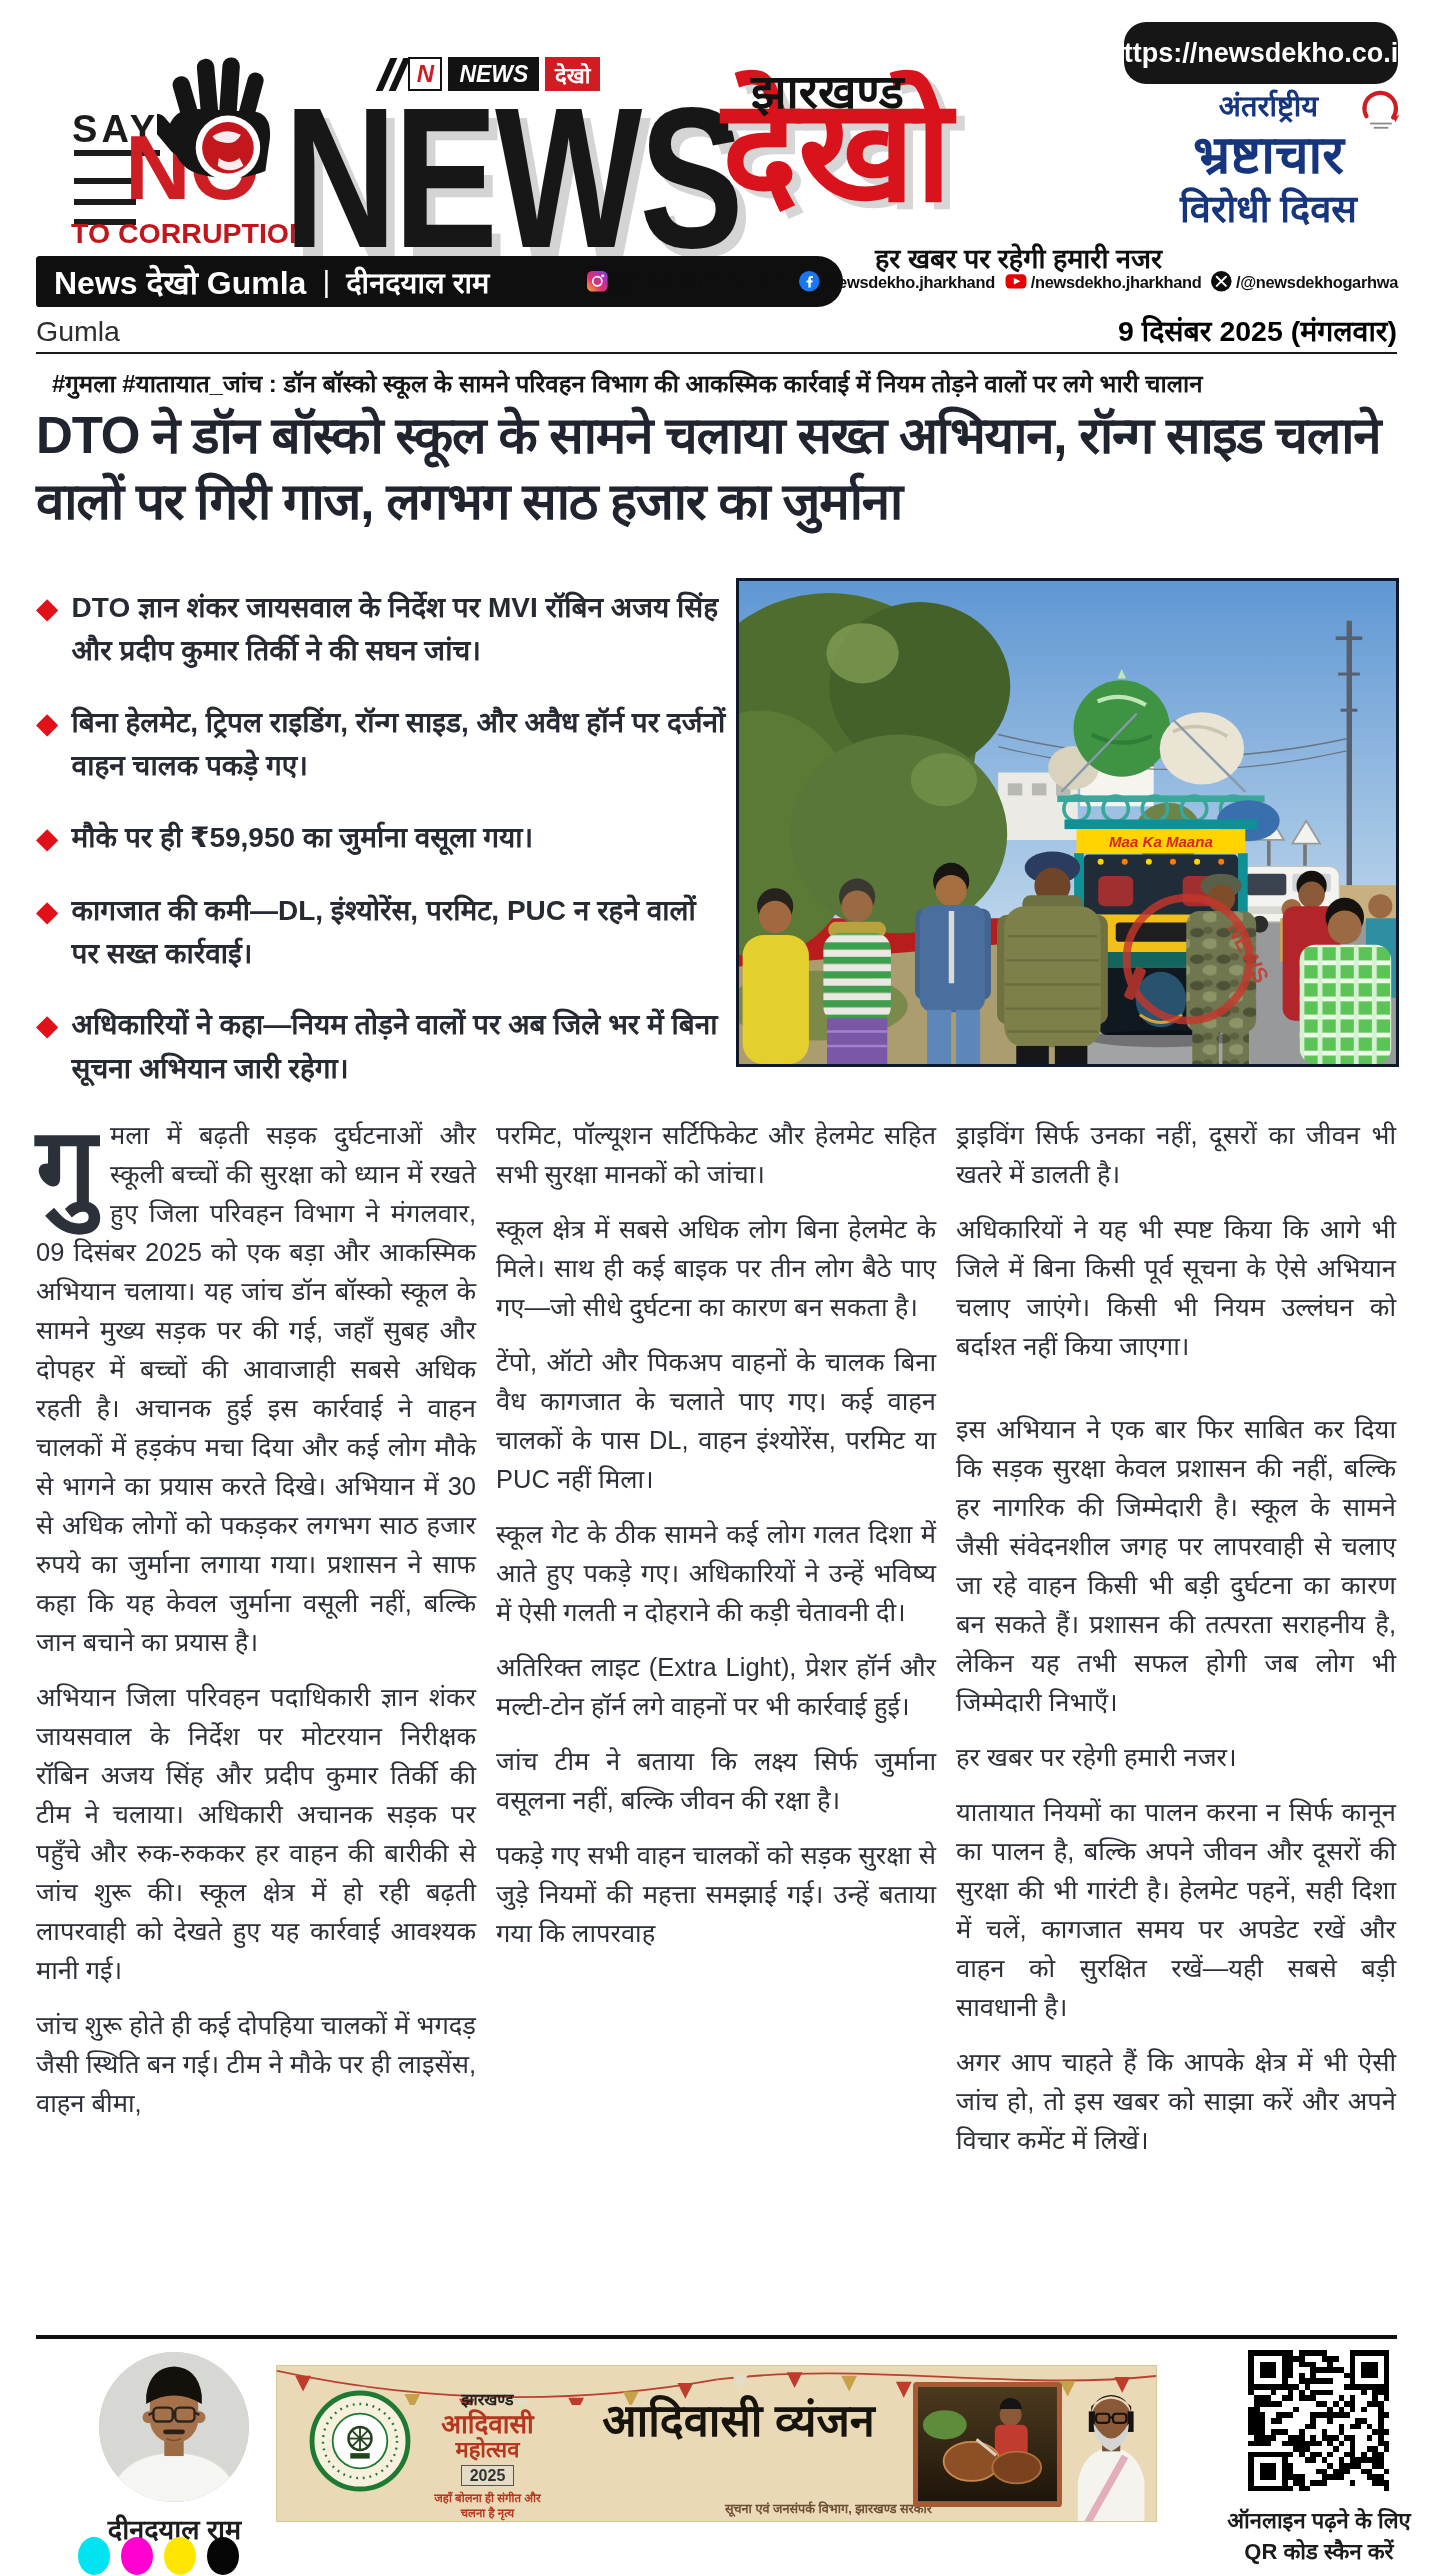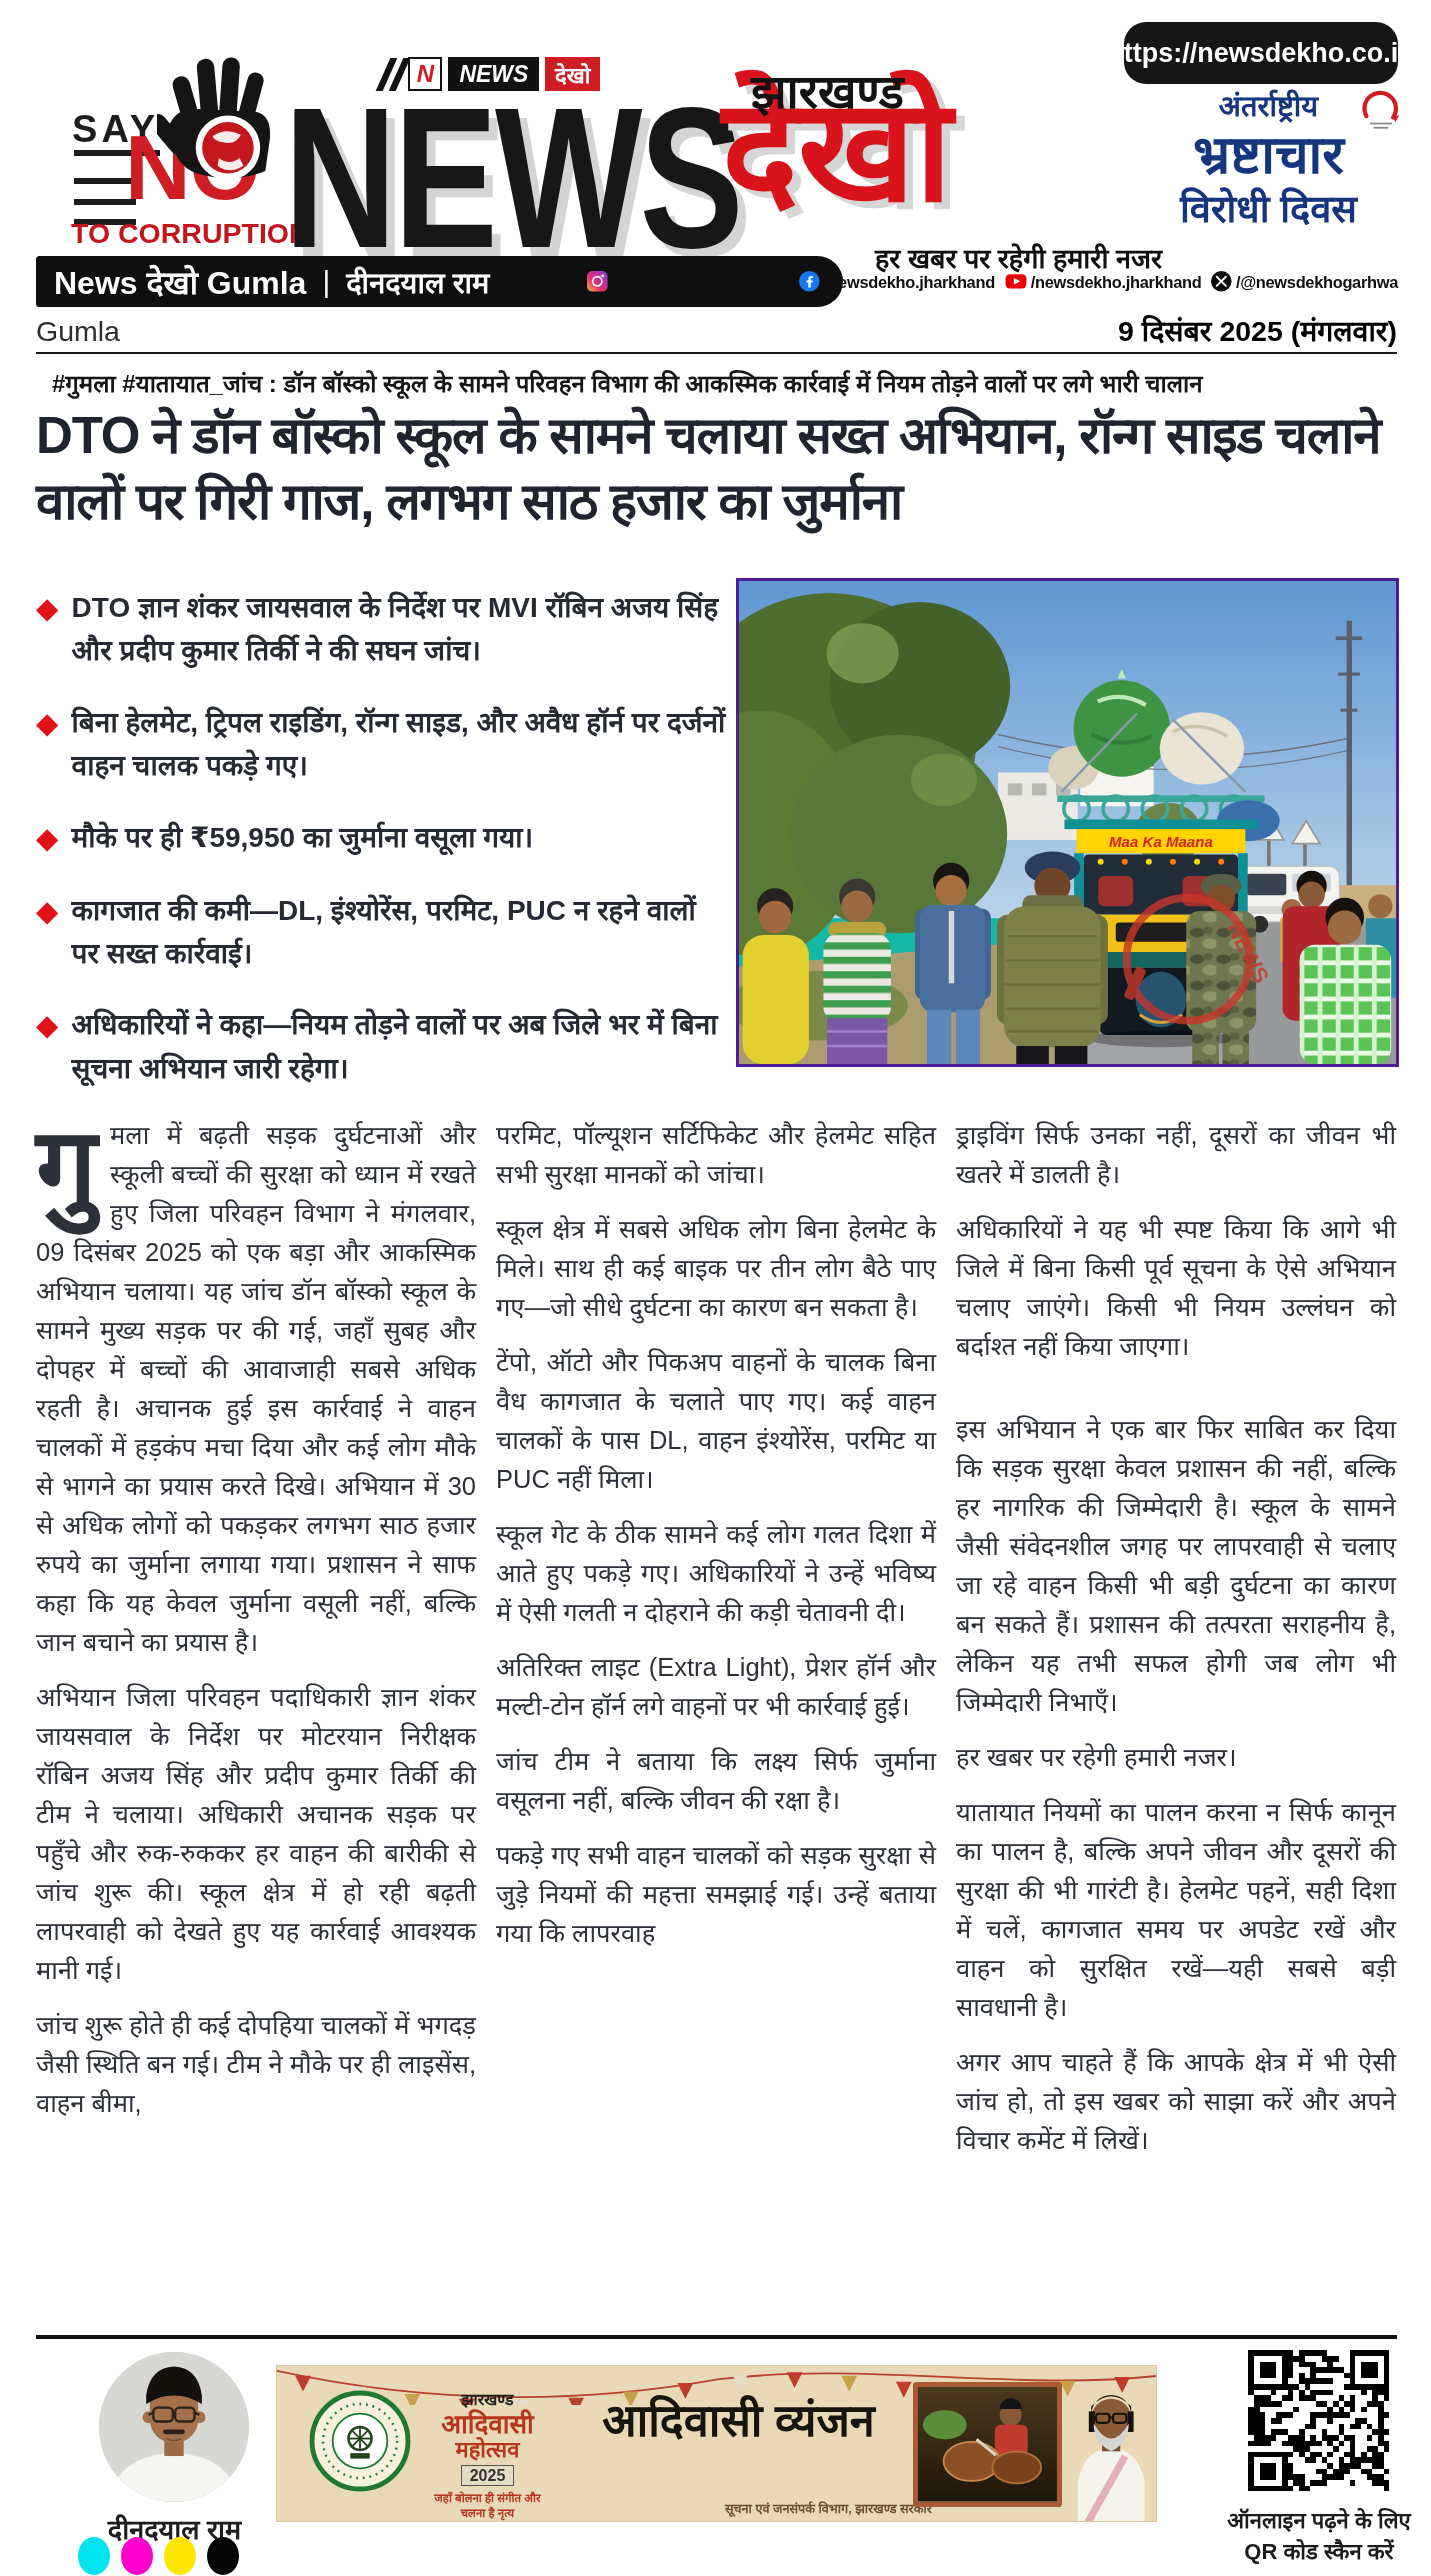--- a/index.html
+++ b/index.html
@@ -50,21 +50,21 @@
   .kicker{left:36px;top:366px;width:1361px;font-size:24px;font-weight:800;color:#161616;white-space:nowrap;margin-left:16px;}
   .headline{left:36px;top:403px;width:1369px;font-size:51px;font-weight:900;letter-spacing:-1.2px;line-height:1.3;color:#20242f;}
 
   
   .bullets{left:36px;top:586px;width:692px;list-style:none;margin:0;padding:0;}
   .bullets li{display:flex;gap:13.3px;margin-bottom:28px;}
   .bullets .dia{font-size:29px;line-height:1.55;color:#e01119;flex:0 0 auto;}
   .bullets .btxt{font-size:28px;line-height:1.55;font-weight:600;color:#262a33;}
 
   
-  .photo{left:736px;top:578px;width:663px;height:489px;border:3px solid #4c1d95;background:#14b8a6;}
+  .photo{left:736px;top:578px;width:663px;height:489px;border:3px solid #0f172a;background:#b91c1c;}
   .photo svg{display:block;width:100%;height:100%;}
 
   
   .col{top:1116px;font-size:25.5px;line-height:39px;text-align:justify;color:#2c3038;}
   .col p{margin:0 0 16px 0;}
   .col1{left:36px;width:440px;}
   .col2{left:496px;width:440px;}
   .col3{left:956px;width:440px;}
   .dropcap{float:left;font-size:108px;line-height:84px;font-weight:700;margin:8.5px 13.3px 0 0;color:#2c3038;}
   .gap-top{margin-top:44px !important;}

